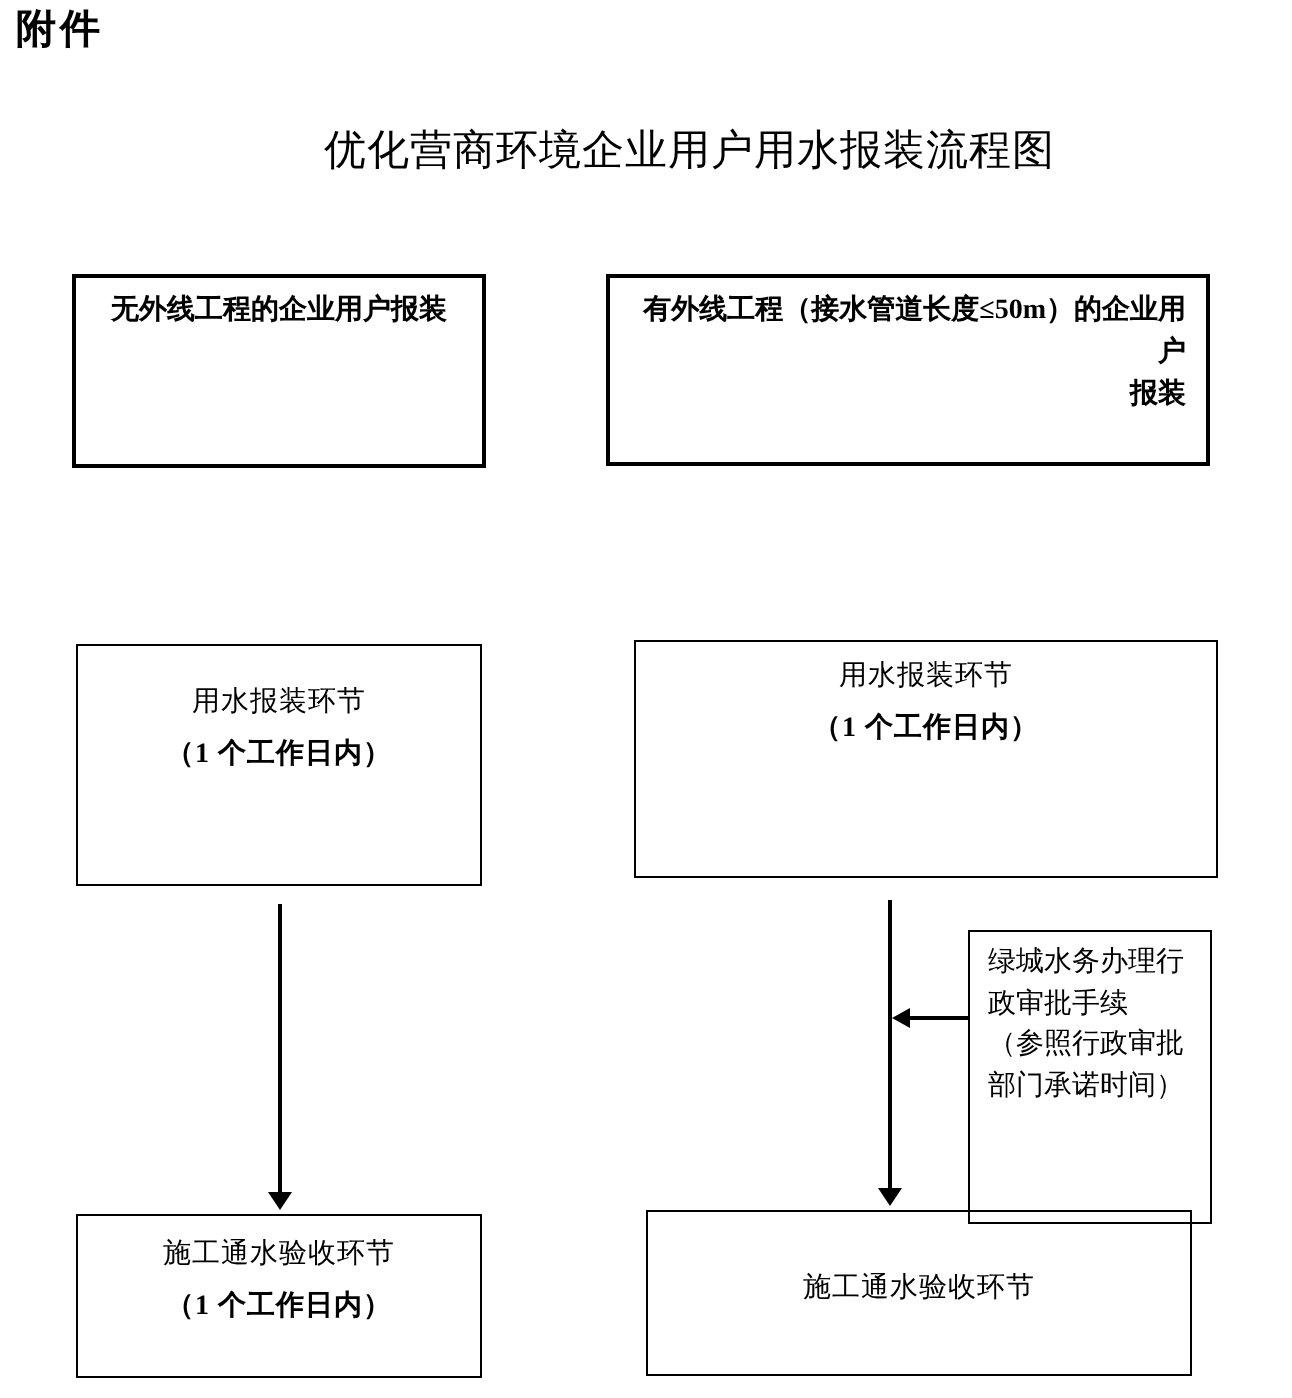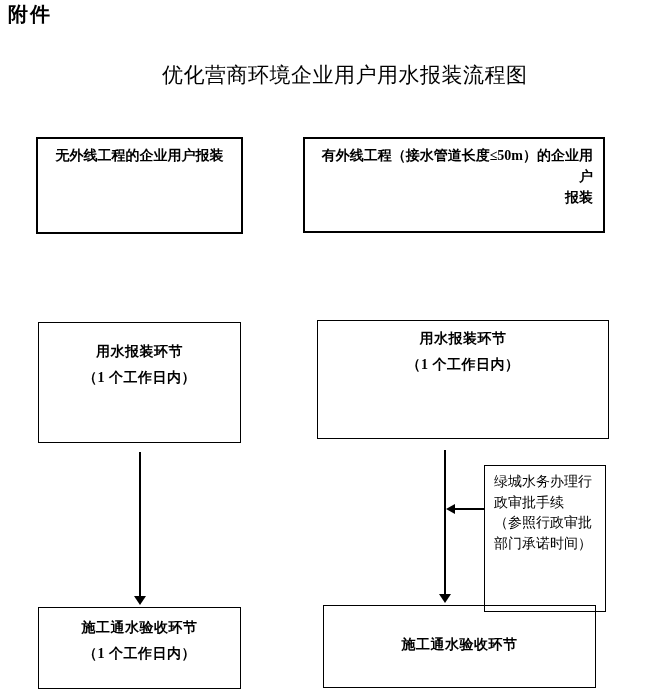--- a/index.html
+++ b/index.html
@@ -70,21 +70,21 @@
     white-space: pre-line;
   }
   .box-bottom-left {
     left: 38px; top: 607px; width: 203px; height: 82px;
     text-align: center; padding-top: 10px;
   }
   .box-bottom-right {
     left: 323px; top: 605px; width: 273px; height: 83px;
     text-align: center; padding-top: 29px;
   }
-  .box-title { font-weight: bold; letter-spacing: 0.5px; }
+  .box-title { font-weight: normal; letter-spacing: 0.5px; }
   .box-duration { font-weight: bold; margin-top: 6px; letter-spacing: 0.5px; }
   .vline {
     position: absolute;
     width: 2px;
     background: #000000;
   }
   .vline-left  { left: 139px; top: 452px; height: 146px; }
   .vline-right { left: 444px; top: 450px; height: 146px; }
   .arrowhead-down {
     position: absolute;

